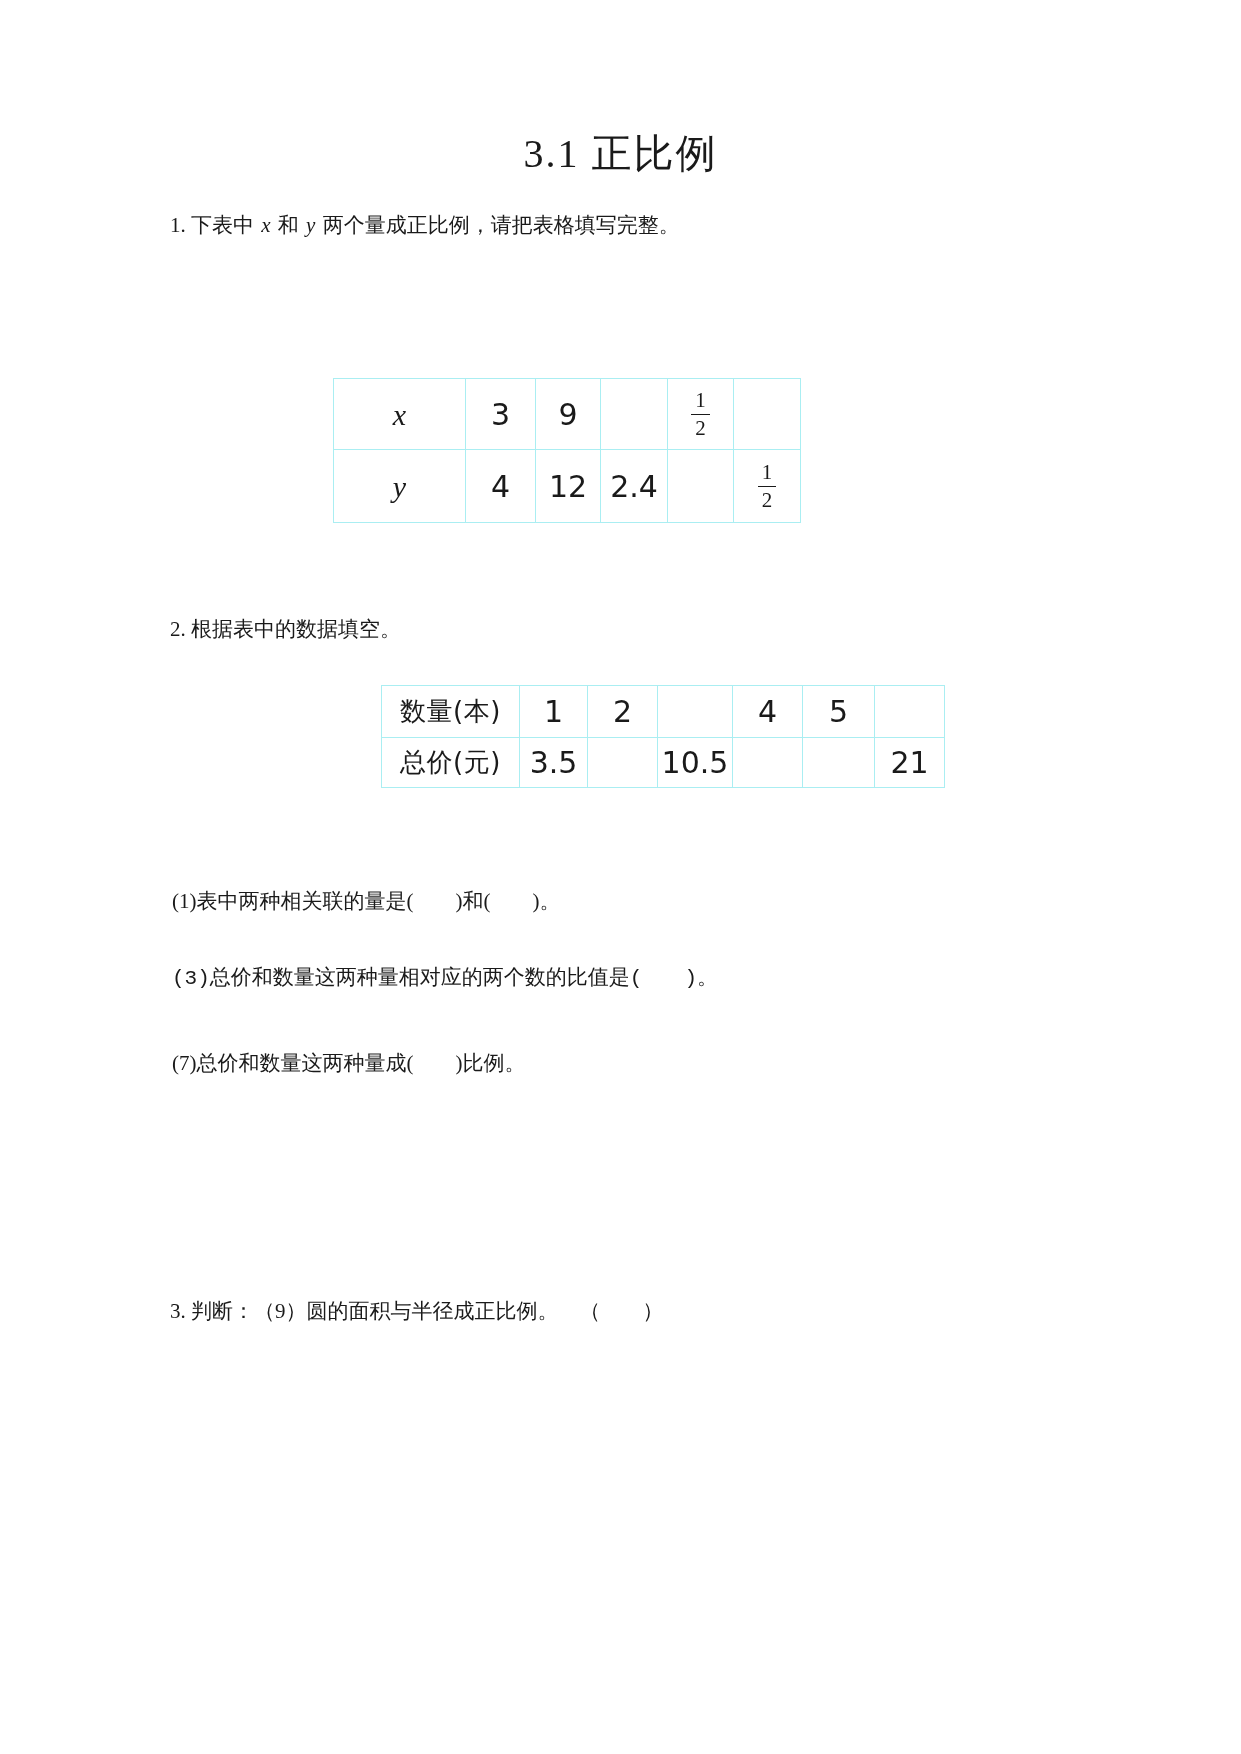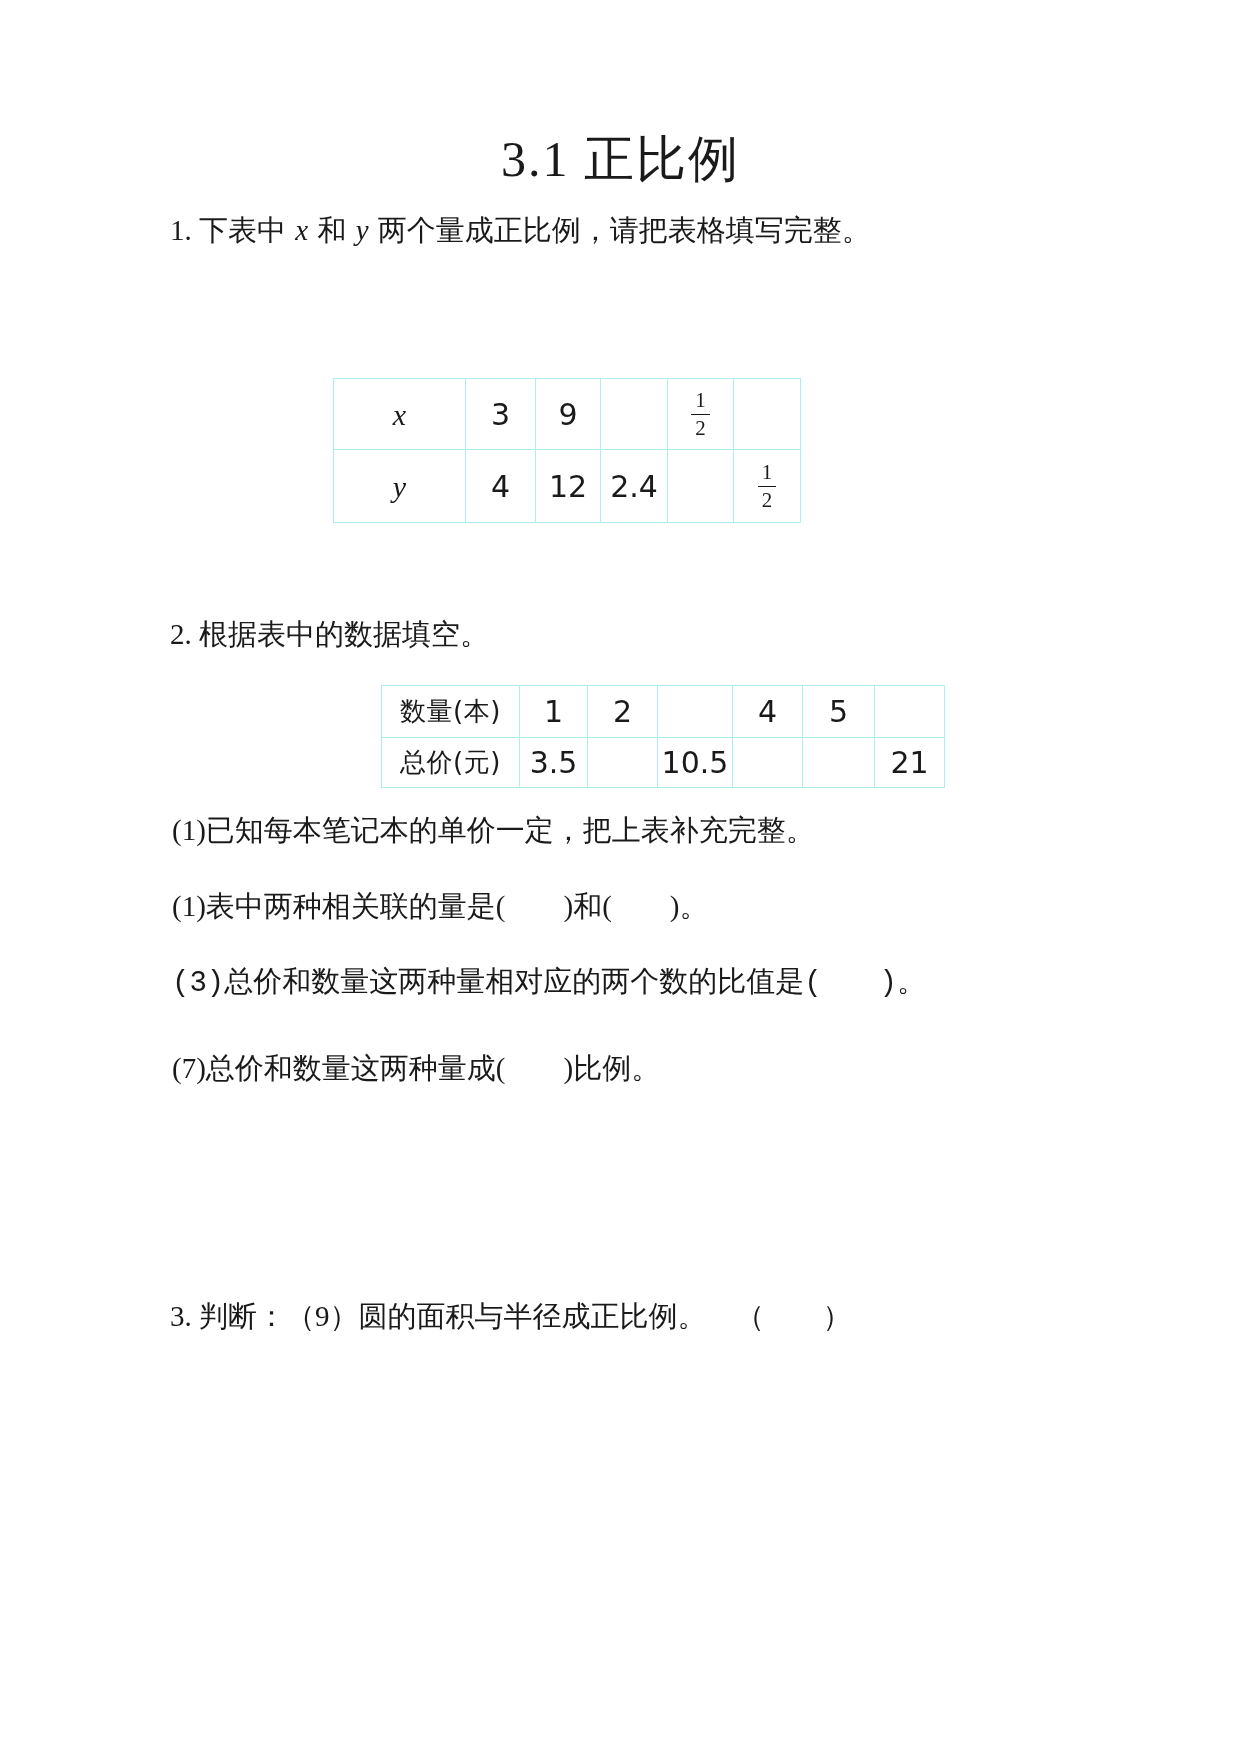--- a/index.html
+++ b/index.html
@@ -7,25 +7,25 @@
     position:relative;
     width:1241px;height:1754px;
     background:#ffffff;
     font-family:"Liberation Serif",serif;
     color:#1a1a1a;
     overflow:hidden;
   }
   .title{
     position:absolute;top:126px;left:0;width:100%;
     text-align:center;margin:0;
-    font-size:50px;font-weight:400;letter-spacing:2px;
+    font-size:40px;font-weight:400;letter-spacing:2px;
   }
   .line{
     position:absolute;margin:0;
-    font-size:29px;line-height:1.25;
+    font-size:21px;line-height:1.25;
     white-space:pre-wrap;
   }
   .q1-line{top:212px;left:170px;}
   .q2-line{top:616px;left:170px;}
   .sub1{top:812px;left:172px;}
   .sub2{top:888px;left:172px;}
   .sub3{top:966px;left:172px;font-family:Liberation Mono, monospace;}
   .sub4{top:1050px;left:172px;}
   .sub5{top:1136px;left:172px;}
   .q3-line1{top:1298px;left:170px;}
@@ -146,20 +146,19 @@
         <td>3.5</td>
         <td></td>
         <td>10.5</td>
         <td></td>
         <td></td>
         <td>21</td>
       </tr>
     </tbody>
   </table>
 
-  <p class="line sub1">(1)已知每本笔记本的单价一定，把上表补充完整。</p>
   <p class="line sub2">(1)表中两种相关联的量是(　　)和(　　)。</p>
   <p class="line sub3">(3)总价和数量这两种量相对应的两个数的比值是(　　)。</p>
   <p class="line sub4">(7)总价和数量这两种量成(　　)比例。</p>
 
   <p class="line q3-line1">3. 判断：（9）圆的面积与半径成正比例。　（　　）</p>
 
 </div>
 
 </body></html>

